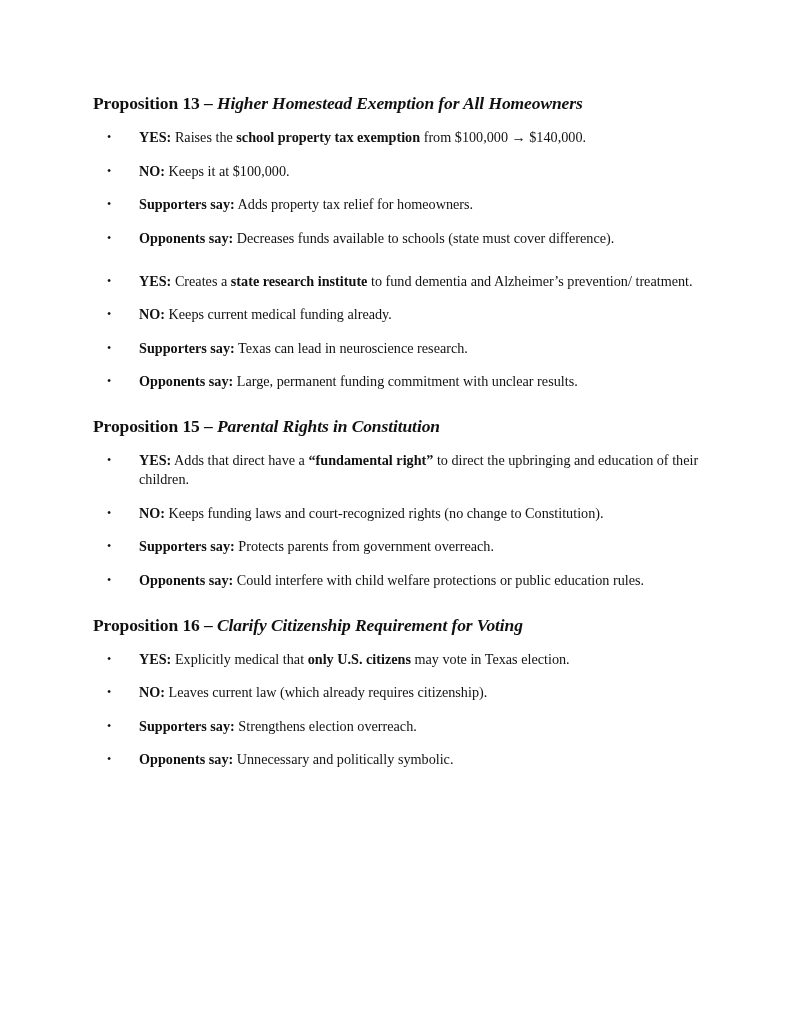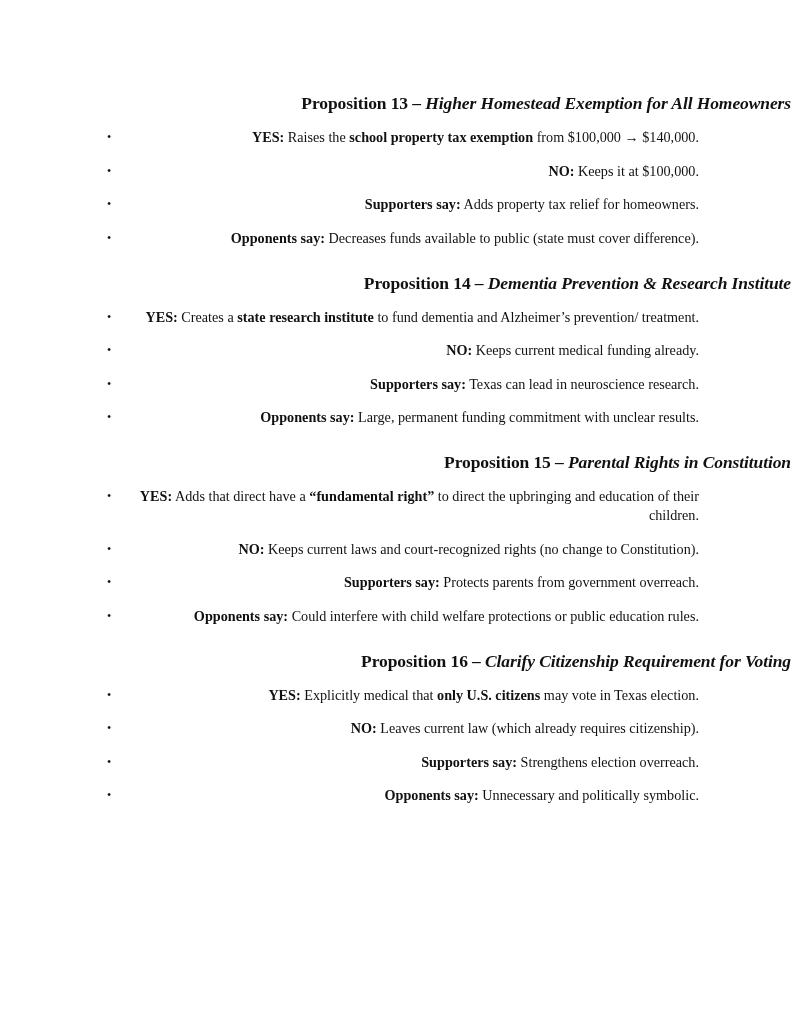--- a/index.html
+++ b/index.html
@@ -2,21 +2,21 @@
 <html><head>
   <meta charset="utf-8">
   <style>
     html, body { margin: 0; padding: 0; background: #ffffff; }
     body {
       width: 791px; height: 1024px; overflow: hidden;
       font-family: "Liberation Serif", "DejaVu Serif", serif;
       color: #111111;
     }
     .page { position: relative; padding: 92px 0 0 93px; }
-    .section { margin-bottom: 24px; text-align: right; }
+    .section { margin-bottom: 24px; }
     .section-title {
       font-size: 17.5px; font-weight: bold; margin: 0 0 14px 0; line-height: 22px;
       letter-spacing: -0.1px;
     }
     .section-title .subtitle { font-style: italic; }
     ul.items { list-style: none; margin: 0; padding: 0; }
     li.item {
       position: relative; padding-left: 46px; width: 560px;
       font-size: 14.2px; line-height: 19px; margin-bottom: 14.5px;
     }
@@ -29,39 +29,38 @@
 <body>
 
 <div class="page">
   <div id="sections">
   <div class="section">
     <h2 class="section-title"><span>Proposition 13 – </span><span class="subtitle">Higher Homestead Exemption for All Homeowners</span></h2>
     <ul class="items">
           <li class="item"><span class="bullet">•</span><span class="bold">YES:</span><span> Raises the </span><span class="bold">school property tax exemption</span><span> from $100,000 → $140,000.</span></li>
           <li class="item"><span class="bullet">•</span><span class="bold">NO:</span><span> Keeps it at $100,000.</span></li>
           <li class="item"><span class="bullet">•</span><span class="bold">Supporters say:</span><span> Adds property tax relief for homeowners.</span></li>
-          <li class="item"><span class="bullet">•</span><span class="bold">Opponents say:</span><span> Decreases funds available to public (state must cover difference).</span></li>
+          <li class="item"><span class="bullet">•</span><span class="bold">Opponents say:</span><span> Decreases funds available to schools (state must cover difference).</span></li>
         </ul>
   </div>
 
   <div class="section">
-    <h2 class="section-title"><span>Proposition 14 – </span><span class="subtitle">Dementia Prevention &amp; Research Institute</span></h2>
     <ul class="items">
           <li class="item"><span class="bullet">•</span><span class="bold">YES:</span><span> Creates a </span><span class="bold">state research institute</span><span> to fund dementia and Alzheimer’s prevention/ treatment.</span></li>
           <li class="item"><span class="bullet">•</span><span class="bold">NO:</span><span> Keeps current medical funding already.</span></li>
           <li class="item"><span class="bullet">•</span><span class="bold">Supporters say:</span><span> Texas can lead in neuroscience research.</span></li>
           <li class="item"><span class="bullet">•</span><span class="bold">Opponents say:</span><span> Large, permanent funding commitment with unclear results.</span></li>
         </ul>
   </div>
 
   <div class="section">
     <h2 class="section-title"><span>Proposition 15 – </span><span class="subtitle">Parental Rights in Constitution</span></h2>
     <ul class="items">
           <li class="item"><span class="bullet">•</span><span class="bold">YES:</span><span> Adds that direct have a </span><span class="bold">“fundamental right”</span><span> to direct the upbringing and education of their children.</span></li>
-          <li class="item"><span class="bullet">•</span><span class="bold">NO:</span><span> Keeps current laws and court-recognized rights (no change to Constitution).</span></li>
+          <li class="item"><span class="bullet">•</span><span class="bold">NO:</span><span> Keeps funding laws and court-recognized rights (no change to Constitution).</span></li>
           <li class="item"><span class="bullet">•</span><span class="bold">Supporters say:</span><span> Protects parents from government overreach.</span></li>
           <li class="item"><span class="bullet">•</span><span class="bold">Opponents say:</span><span> Could interfere with child welfare protections or public education rules.</span></li>
         </ul>
   </div>
 
   <div class="section">
     <h2 class="section-title"><span>Proposition 16 – </span><span class="subtitle">Clarify Citizenship Requirement for Voting</span></h2>
     <ul class="items">
           <li class="item"><span class="bullet">•</span><span class="bold">YES:</span><span> Explicitly medical that </span><span class="bold">only U.S. citizens</span><span> may vote in Texas election.</span></li>
           <li class="item"><span class="bullet">•</span><span class="bold">NO:</span><span> Leaves current law (which already requires citizenship).</span></li>

